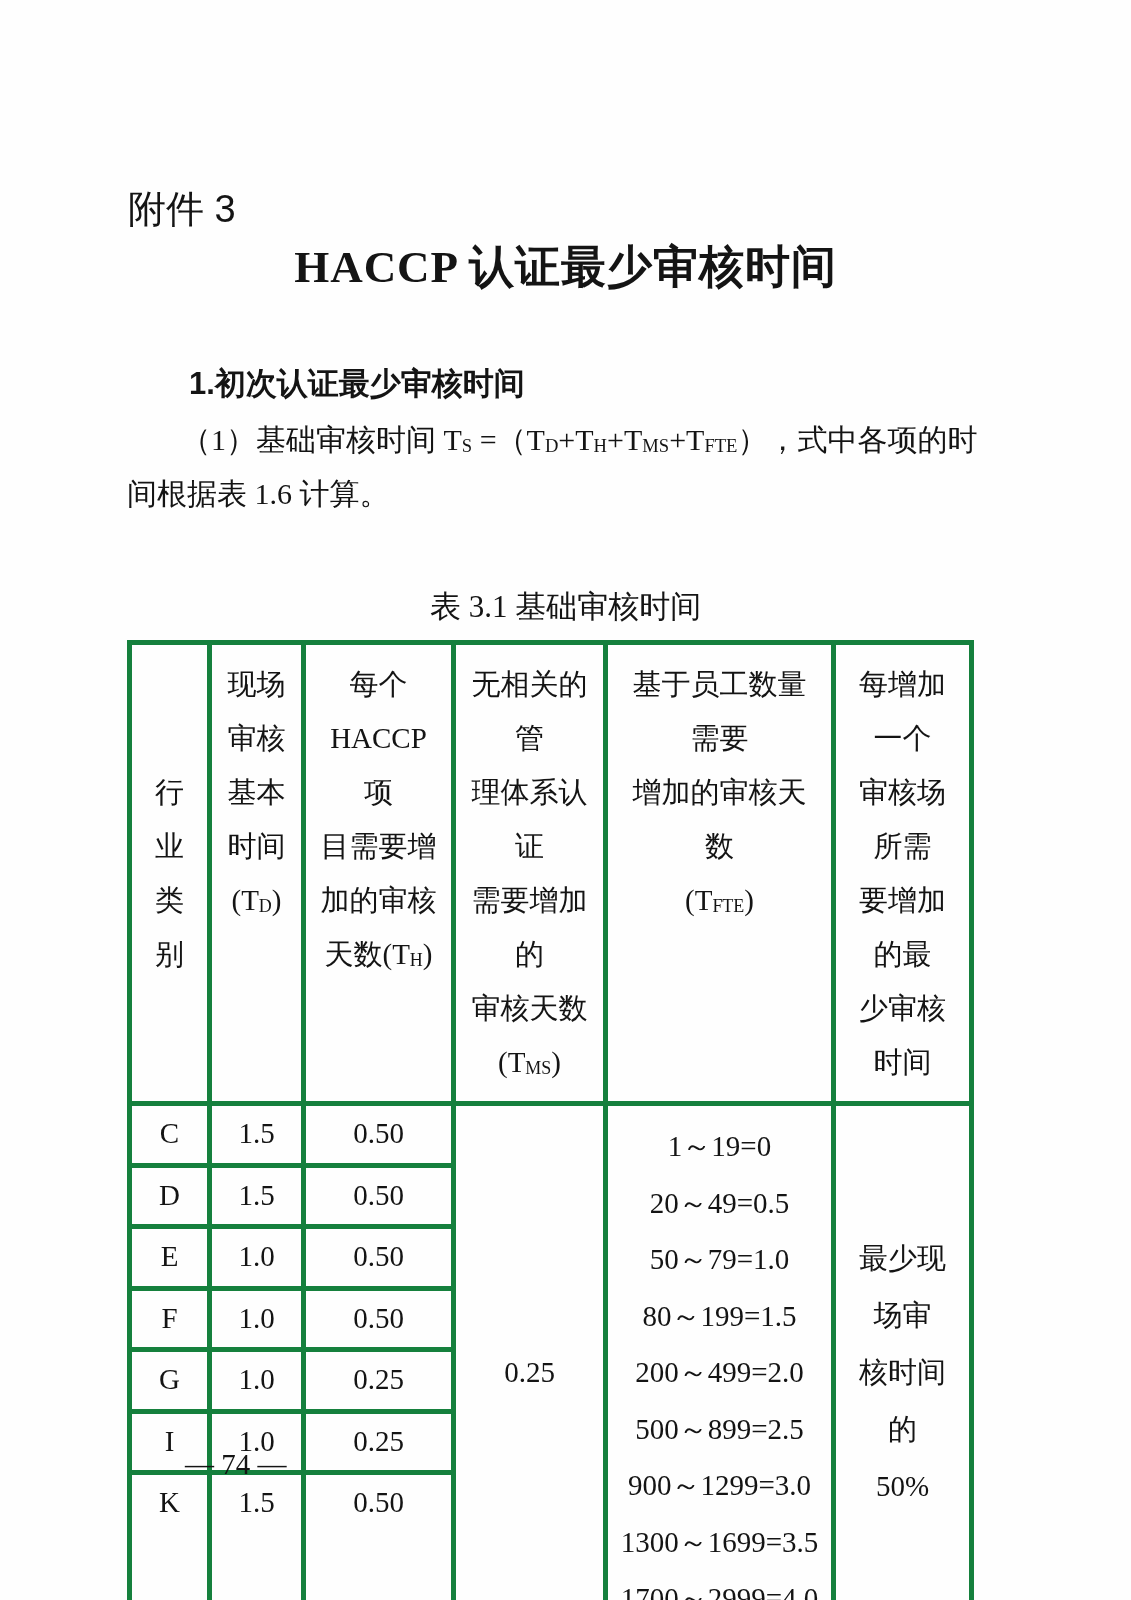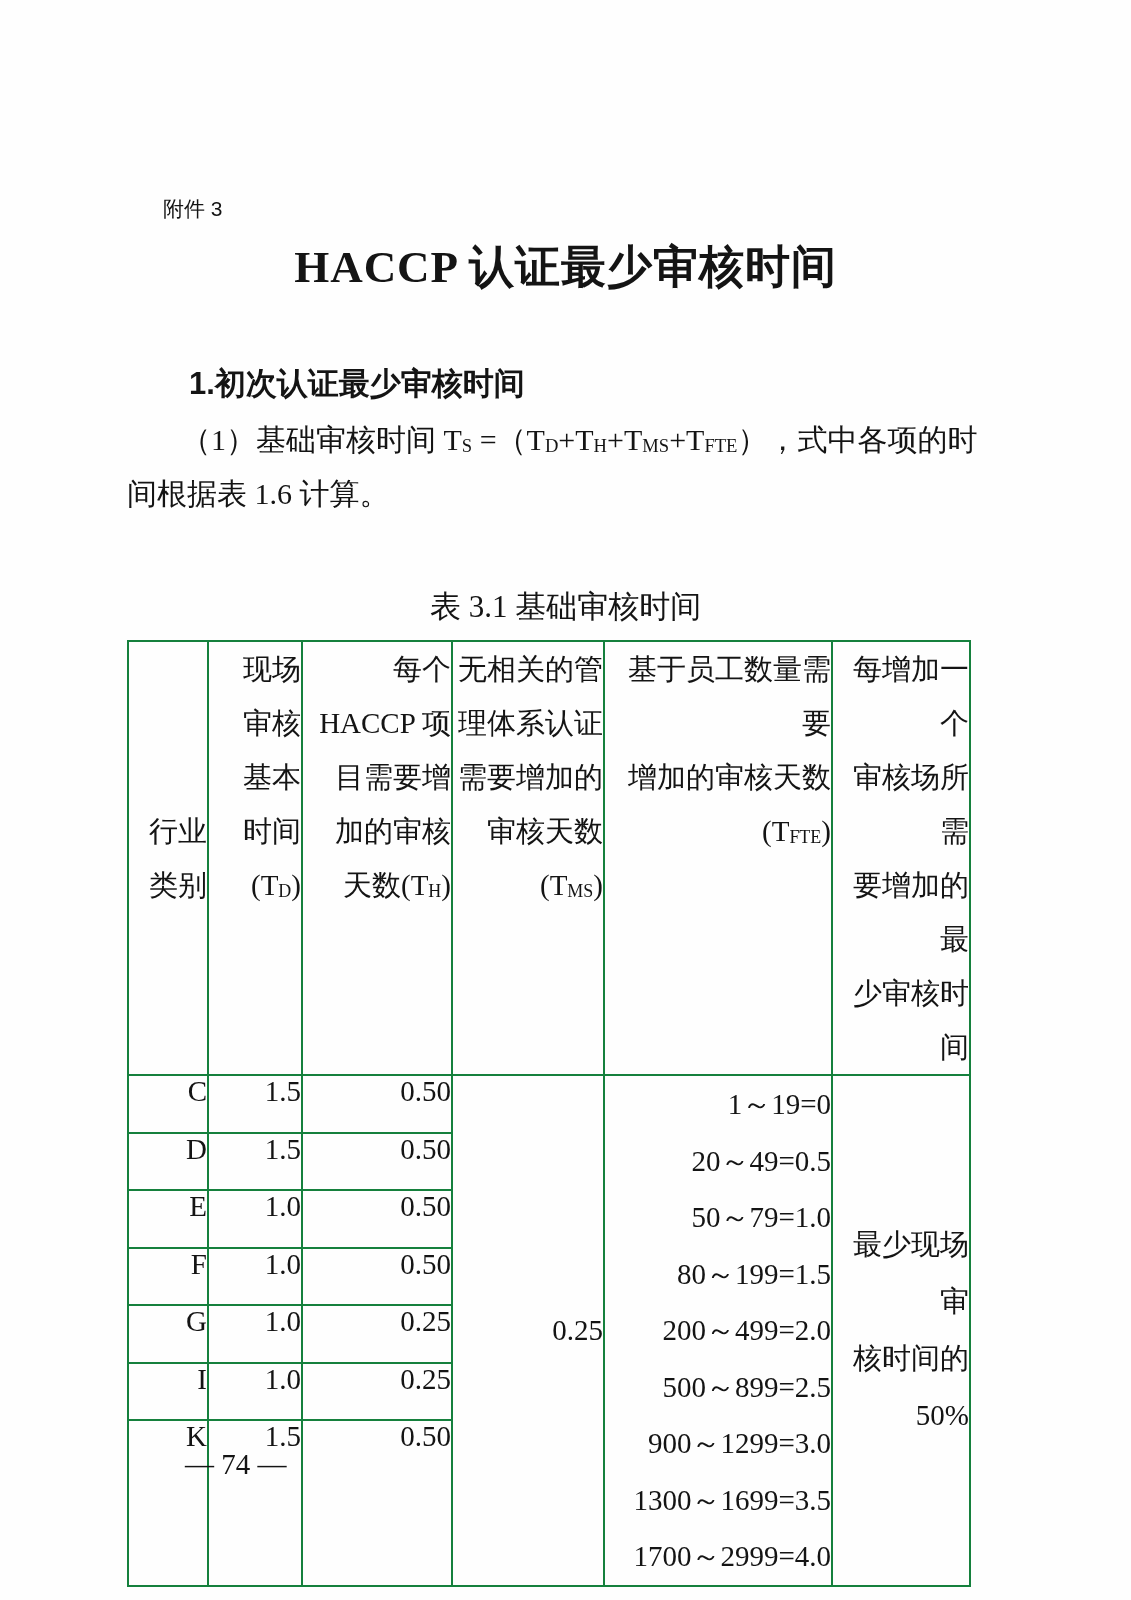--- a/index.html
+++ b/index.html
@@ -8,23 +8,22 @@
     position:relative;
     width:1131px;height:1600px;
     background:#fefefe;
     color:#141414;
     margin:0 auto;
     overflow:hidden;
   }
 
   .attachment-label{
     position:absolute;left:128px;top:190px;
-    font-size:21px;line-height:38px;
+    font-size:38px;line-height:38px;
     font-family:"Liberation Sans","DejaVu Sans",sans-serif;
-    margin-left:35px;
   }
 
   .doc-title{
     position:absolute;left:0;right:0;top:240px;
     text-align:center;
     font-size:45px;line-height:54px;
     font-weight:bold;letter-spacing:1px;
     font-family:"Liberation Serif","DejaVu Serif",serif;
   }
 
@@ -64,23 +63,23 @@
     font-size:31px;line-height:58px;
     font-family:"Liberation Serif","DejaVu Serif",serif;
   }
 
   table.audit{
     position:absolute;left:127px;top:640px;
     width:842px;
     border-collapse:collapse;table-layout:fixed;
   }
   table.audit td{
-    border:2px solid #15803d;
-    text-align:right;
-    padding:0;
+    border:5px solid #15803d;
+    text-align:center;
+    padding:12px;
     font-family:"Liberation Serif","DejaVu Serif",serif;
     font-size:29px;
     overflow:hidden;
   }
   tr.hrow{height:280px;}
   td.hc{line-height:54px;}
   td.hc-top{vertical-align:top;padding-top:12px;}
   td.hc-mid{vertical-align:middle;margin-left:36px;}
   tr.brow{height:57px;}
   tr.brow-last{height:164px;}

